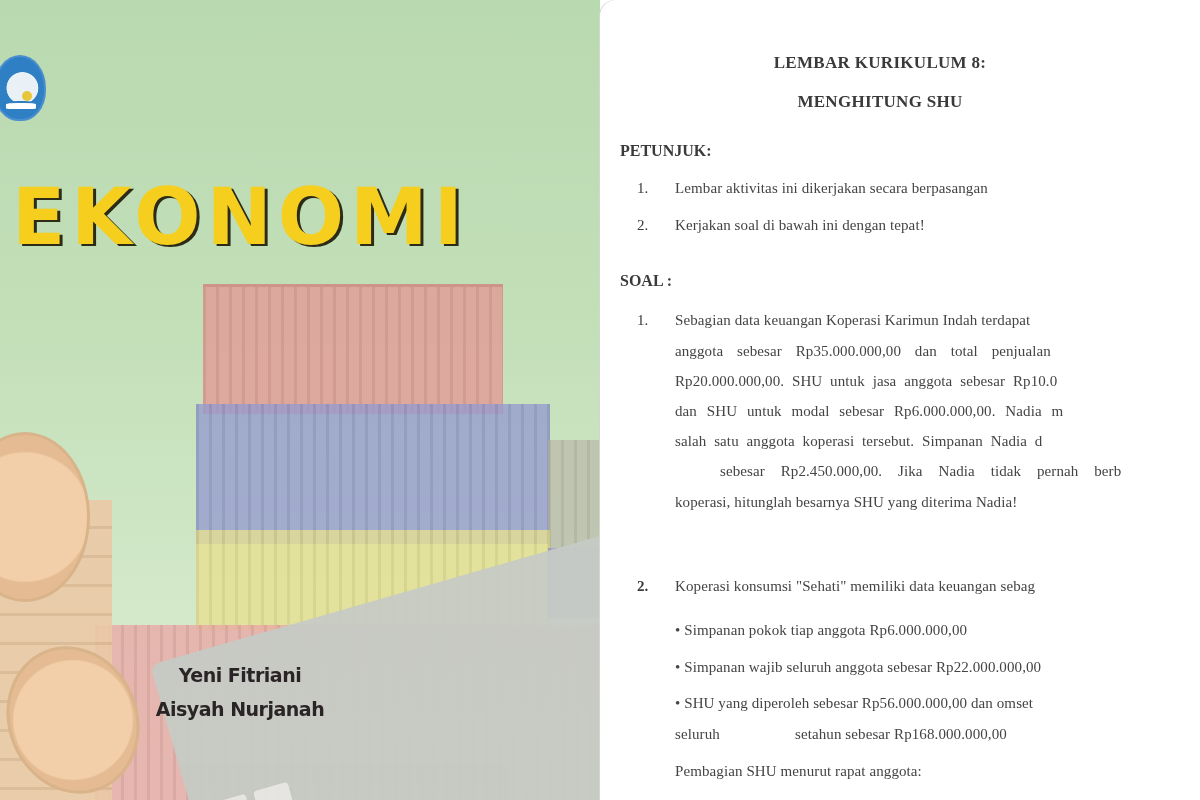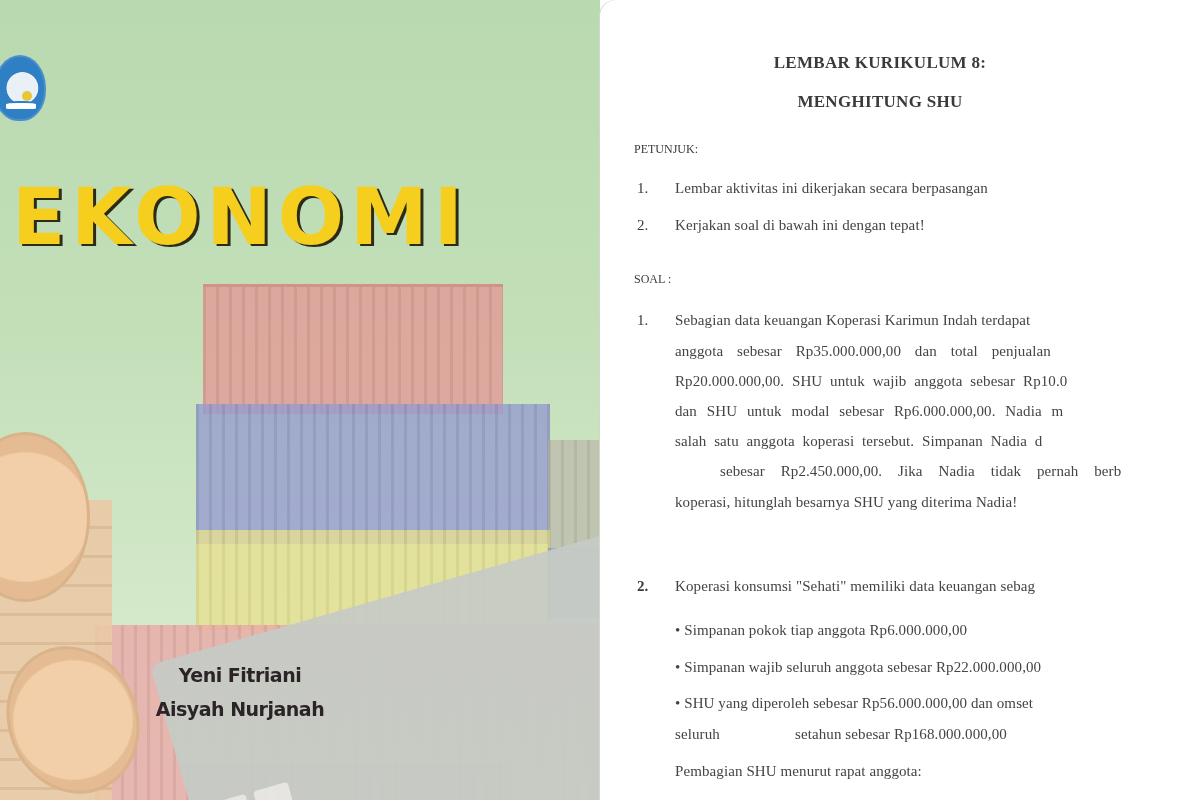--- a/index.html
+++ b/index.html
@@ -81,21 +81,21 @@
     box-shadow: -1px 0 0 #cfd8cb;
     color: #2c2c2c;
     font-family: "Liberation Serif", serif;
   }
   .doc-title {
     position: absolute; left: 0; width: 560px; text-align: center;
     font-weight: bold; font-size: 17px; color: #3a3a3a; letter-spacing: 0.3px;
   }
   .t1 { top: 53px; }
   .t2 { top: 92px; }
-  .section-label { position: absolute; left: 34px; font-weight: normal; font-size: 12px; color: #3a3a3a; }
+  .section-label { position: absolute; left: 20px; font-weight: bold; font-size: 16px; color: #3a3a3a; }
   .sl-petunjuk { top: 142px; }
   .sl-soal { top: 272px; }
   .num { position: absolute; left: 37px; font-size: 15px; color: #3a3a3a; }
   .line {
     position: absolute; left: 75px; font-size: 15px; color: #444;
     white-space: nowrap; letter-spacing: 0.1px;
   }
   .bold-num { font-weight: bold; }
 </style>
 </head>
@@ -140,21 +140,21 @@
   <div class="num" style="top:180px;">1.</div>
   <div class="line" style="top:180px;">Lembar aktivitas ini dikerjakan secara berpasangan</div>
   <div class="num" style="top:217px;">2.</div>
   <div class="line" style="top:217px;">Kerjakan soal di bawah ini dengan tepat!</div>
 
   <div class="section-label sl-soal">SOAL :</div>
 
   <div class="num" style="top:312px;">1.</div>
   <div class="line" style="top:312px;">Sebagian data keuangan Koperasi Karimun Indah terdapat</div>
   <div class="line" style="top:343px; word-spacing:10px;">anggota sebesar Rp35.000.000,00 dan total penjualan</div>
-  <div class="line" style="top:373px; word-spacing:4px;">Rp20.000.000,00. SHU untuk wajib anggota sebesar Rp10.0</div>
+  <div class="line" style="top:373px; word-spacing:4px;">Rp20.000.000,00. SHU untuk jasa anggota sebesar Rp10.0</div>
   <div class="line" style="top:403px; word-spacing:6px;">dan SHU untuk modal sebesar Rp6.000.000,00. Nadia m</div>
   <div class="line" style="top:433px; word-spacing:4px;">salah satu anggota koperasi tersebut. Simpanan Nadia d</div>
   <div class="line" style="top:463px; word-spacing:12px;margin-left:45px;">sebesar Rp2.450.000,00. Jika Nadia tidak pernah berb</div>
   <div class="line" style="top:494px;">koperasi, hitunglah besarnya SHU yang diterima Nadia!</div>
 
   <div class="num bold-num" style="top:578px;">2.</div>
   <div class="line" style="top:578px;">Koperasi konsumsi "Sehati" memiliki data keuangan sebag</div>
   <div class="line" style="top:622px;">• Simpanan pokok tiap anggota Rp6.000.000,00</div>
   <div class="line" style="top:659px;">• Simpanan wajib seluruh anggota sebesar Rp22.000.000,00</div>
   <div class="line" style="top:695px;">• SHU yang diperoleh sebesar Rp56.000.000,00 dan omset</div>

